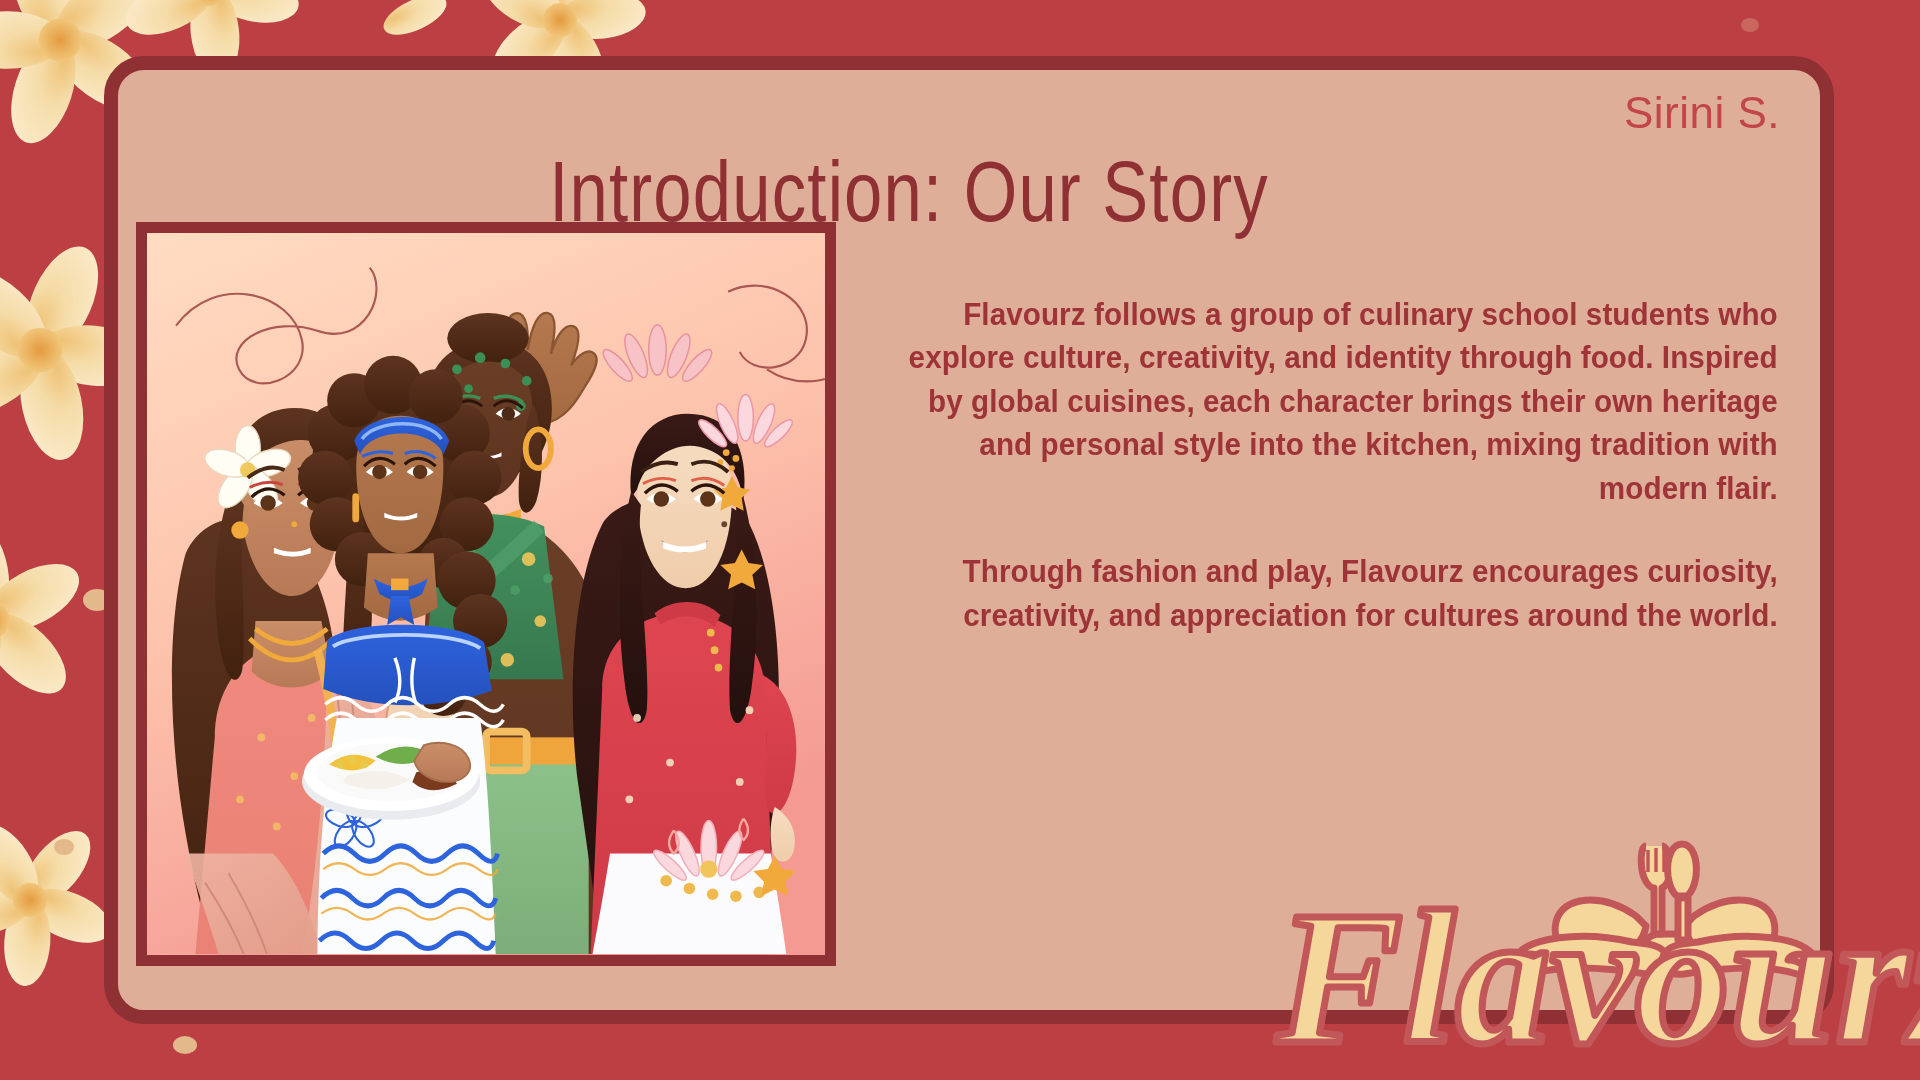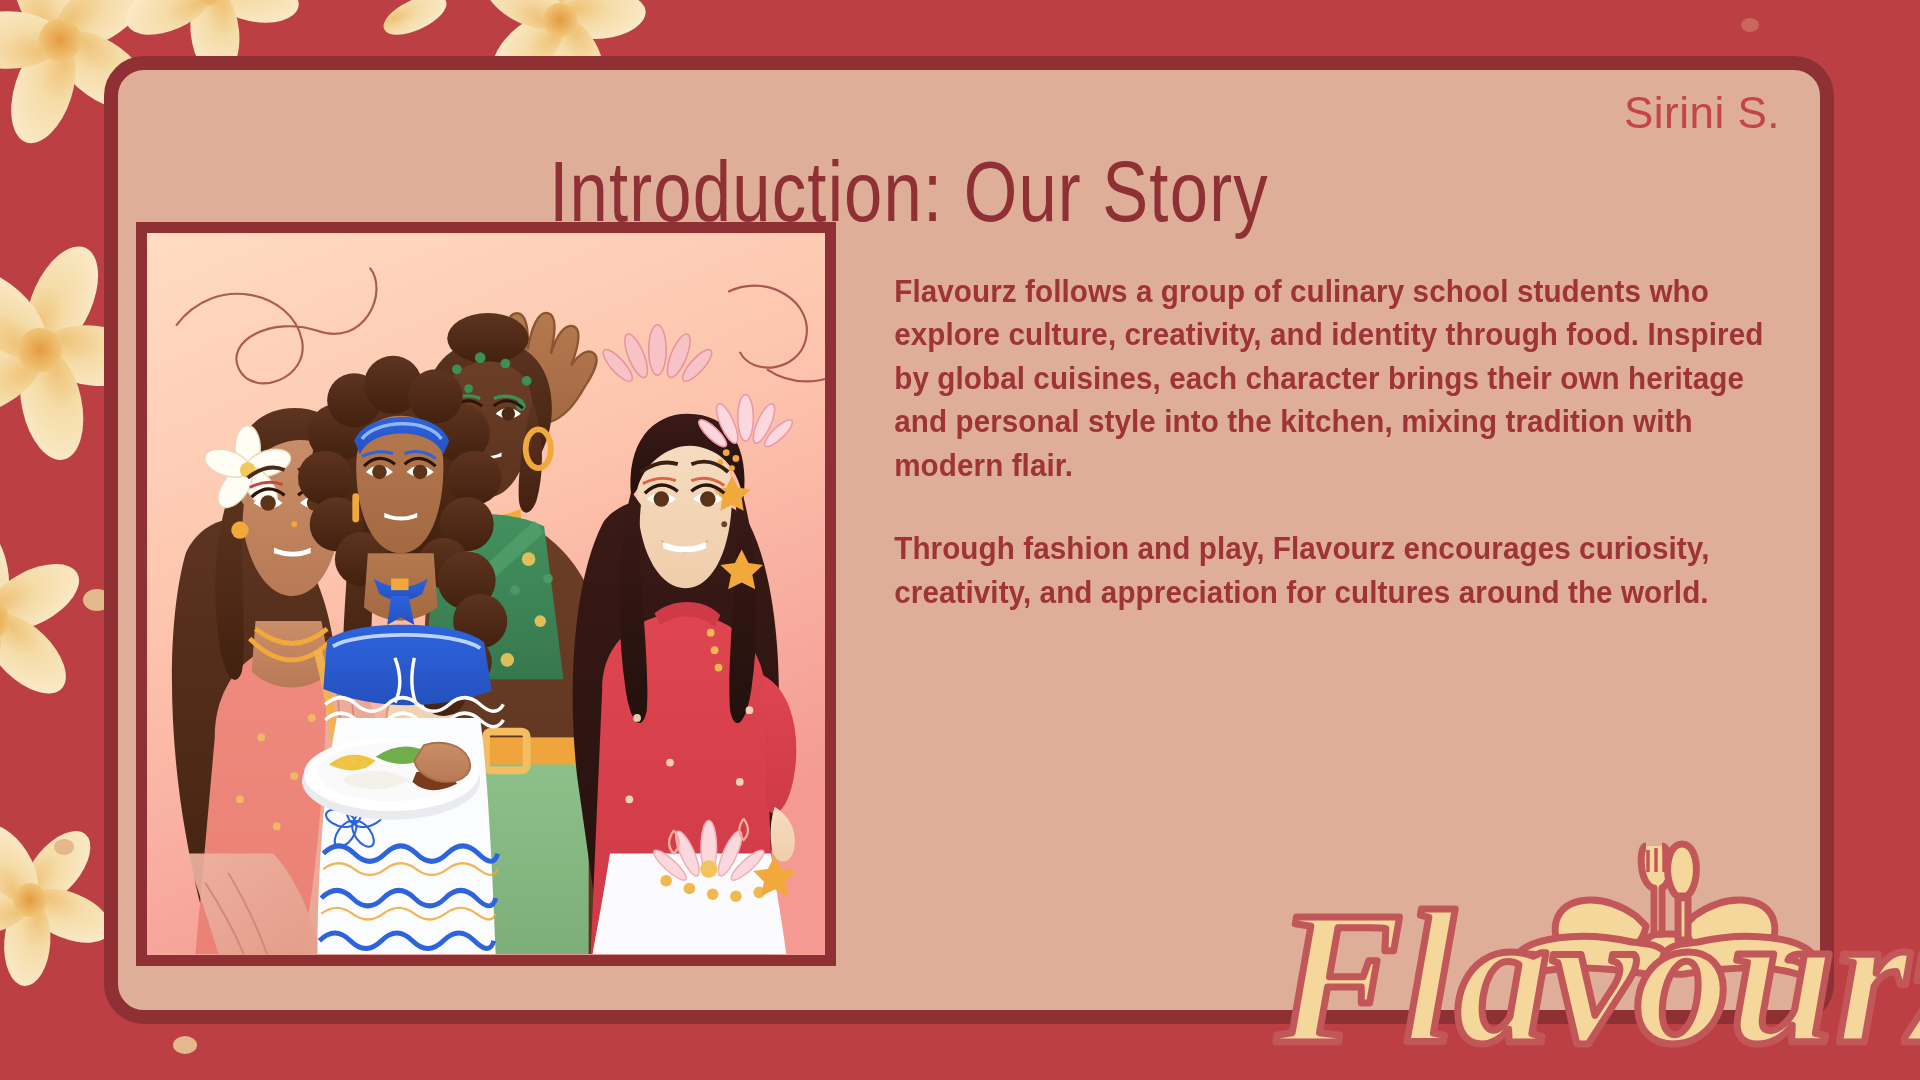--- a/index.html
+++ b/index.html
@@ -60,23 +60,23 @@
     position:relative;
     width:100%; height:100%;
     overflow:hidden;
     background:linear-gradient(160deg,#FFD9C0 0%,#FCBFA8 45%,#F59D95 100%);
   }
   .illus-inner svg { display:block; width:100%; height:100%; }
 
   
   .copy-col {
     position:absolute;
-    left:748px; top:200px;
+    left:748px; top:223px;
     width:940px;
-    text-align:left;
+    text-align:right;
   }
   .copy-col p {
     color:#9E3338;
     font-size:31.5px;
     line-height:1.38;
     font-weight:bold;
     letter-spacing:.1px;
     font-family:"Liberation Sans", sans-serif;
     transform:scaleX(.94);
   }

